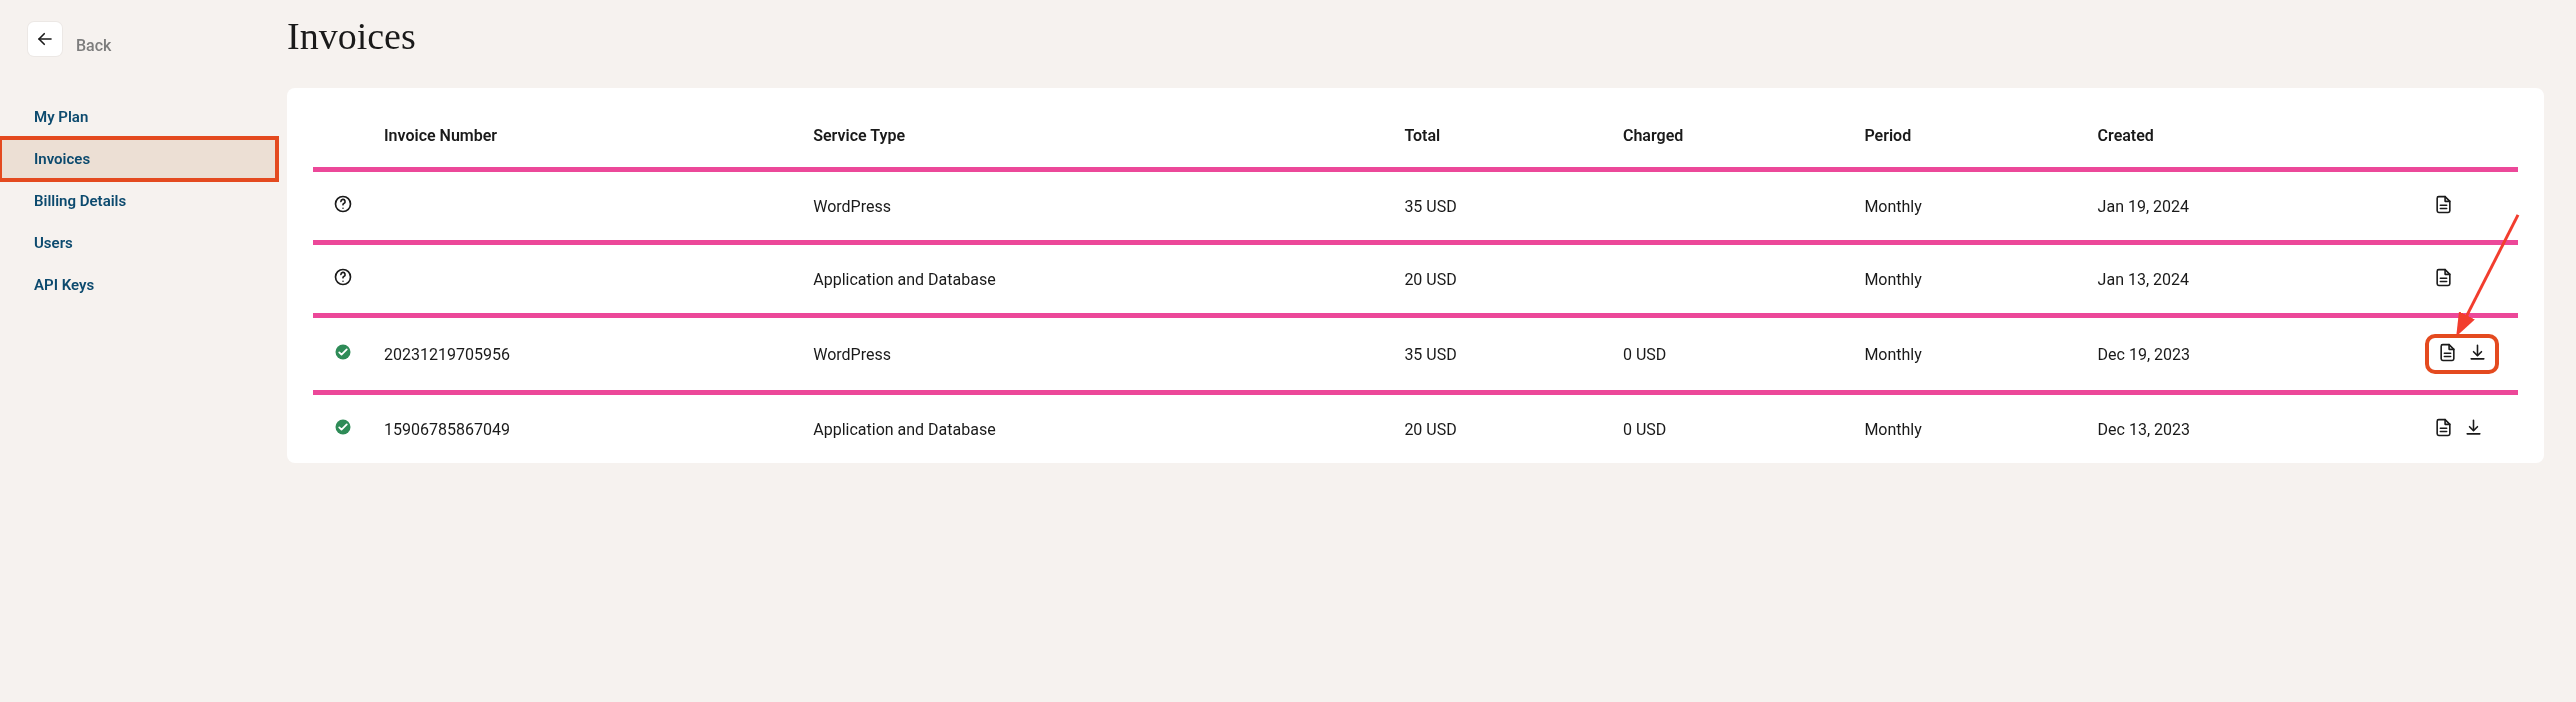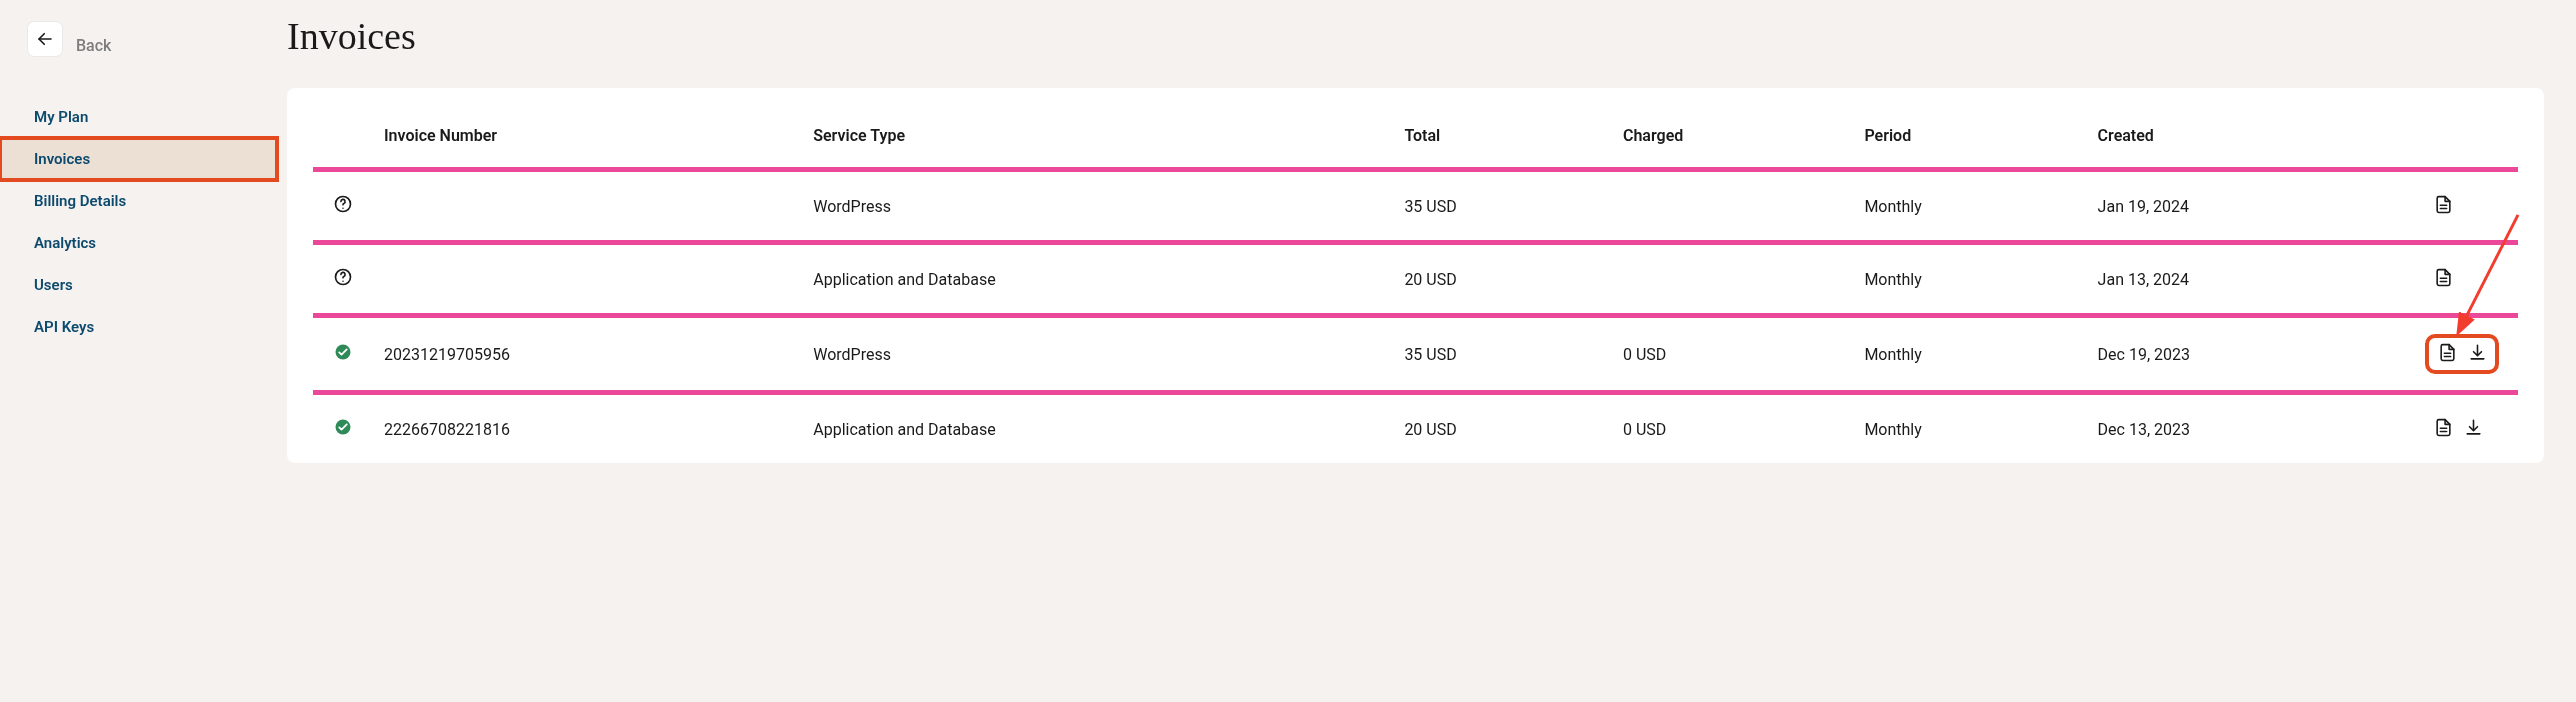--- a/index.html
+++ b/index.html
@@ -124,21 +124,20 @@
             <line x1="20" y1="12" x2="4" y2="12"></line>
             <polyline points="11 19 4 12 11 5"></polyline>
           </svg>
       </div>
       <span class="back-label">Back</span>
     </div>
     <nav id="nav">
         <div class="nav-item">My Plan</div>
         <div class="nav-item active">Invoices</div>
         <div class="nav-item">Billing Details</div>
-        <div class="nav-item">Analytics</div>
         <div class="nav-item">Users</div>
         <div class="nav-item">API Keys</div>
       </nav>
   </aside>
 
   <main class="main">
     <h1 class="page-title">Invoices</h1>
     <div class="panel-wrap">
       <div class="panel">
         <table>
@@ -224,21 +223,21 @@
                           <line x1="4" y1="20" x2="20" y2="20"></line>
                         </svg></span>
                     </span>
                   </span></td>
               </tr>
               <tr>
                 <td class="col-status"><span><svg width="18" height="18" viewBox="0 0 24 24">
                       <circle cx="12" cy="12" r="10" fill="#2e8b57"></circle>
                       <path d="M7 12.5l3 3 7-7" stroke="#fff" stroke-width="2.4" fill="none" stroke-linecap="round" stroke-linejoin="round"></path>
                     </svg></span></td>
-                <td>22266708221816</td>
+                <td>15906785867049</td>
                 <td>Application and Database</td>
                 <td>20 USD</td>
                 <td>0 USD</td>
                 <td>Monthly</td>
                 <td>Dec 13, 2023</td>
                 <td class="actions-cell"><span><span class="icon-btn">
                       <span><svg width="19" height="19" viewBox="0 0 24 24" fill="none" stroke="#1a1a1a" stroke-width="2" stroke-linecap="round" stroke-linejoin="round">
                           <path d="M14 2H6a2 2 0 0 0-2 2v16a2 2 0 0 0 2 2h12a2 2 0 0 0 2-2V8z"></path>
                           <polyline points="14 2 14 8 20 8"></polyline>
                           <line x1="8" y1="13" x2="16" y2="13"></line>

